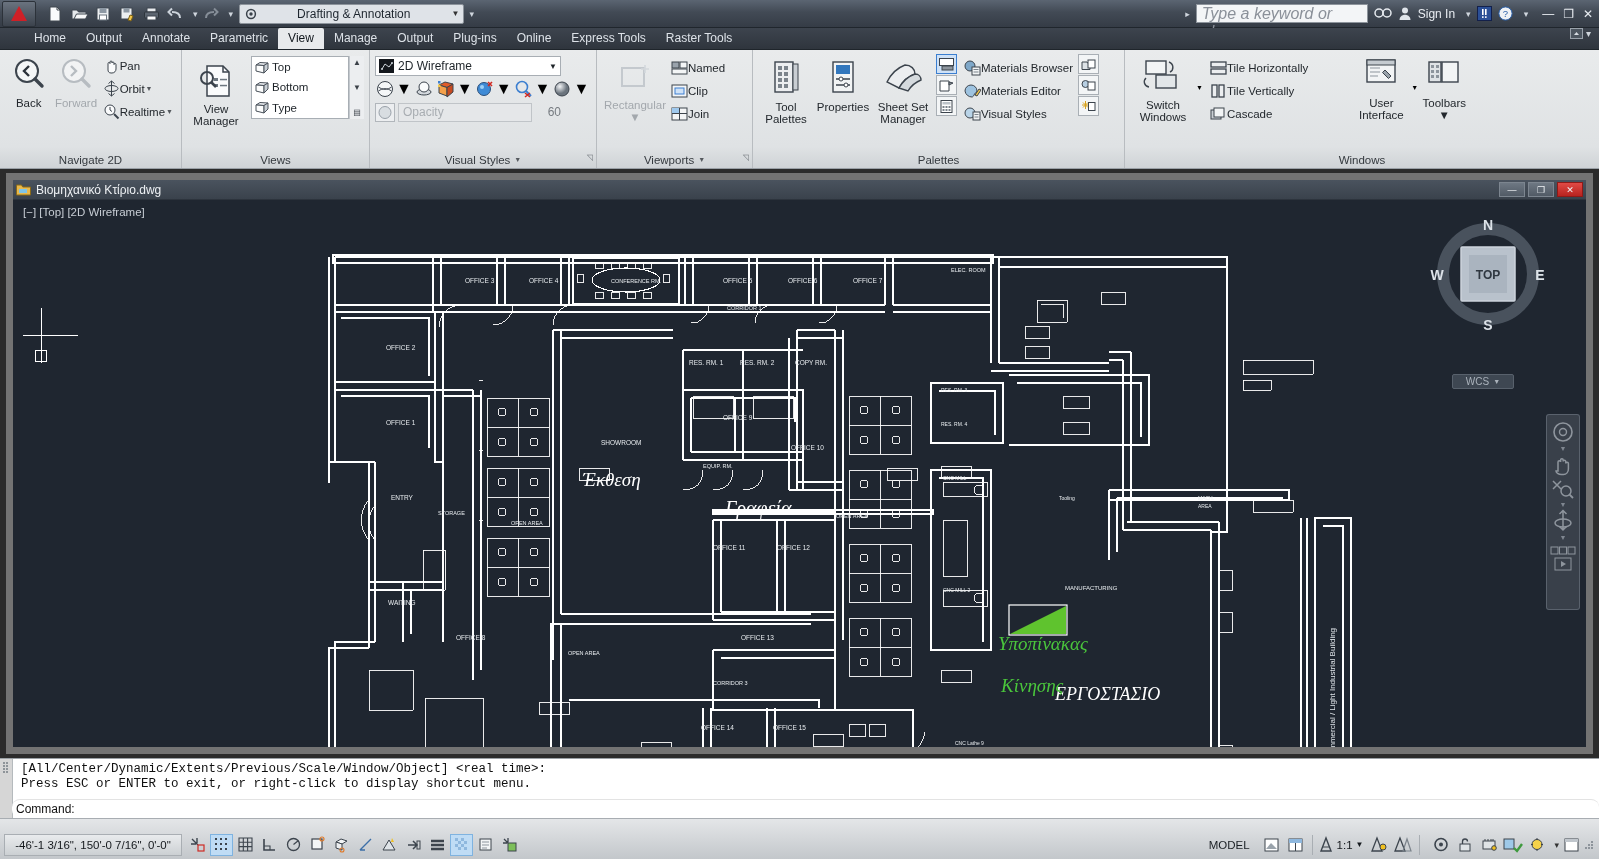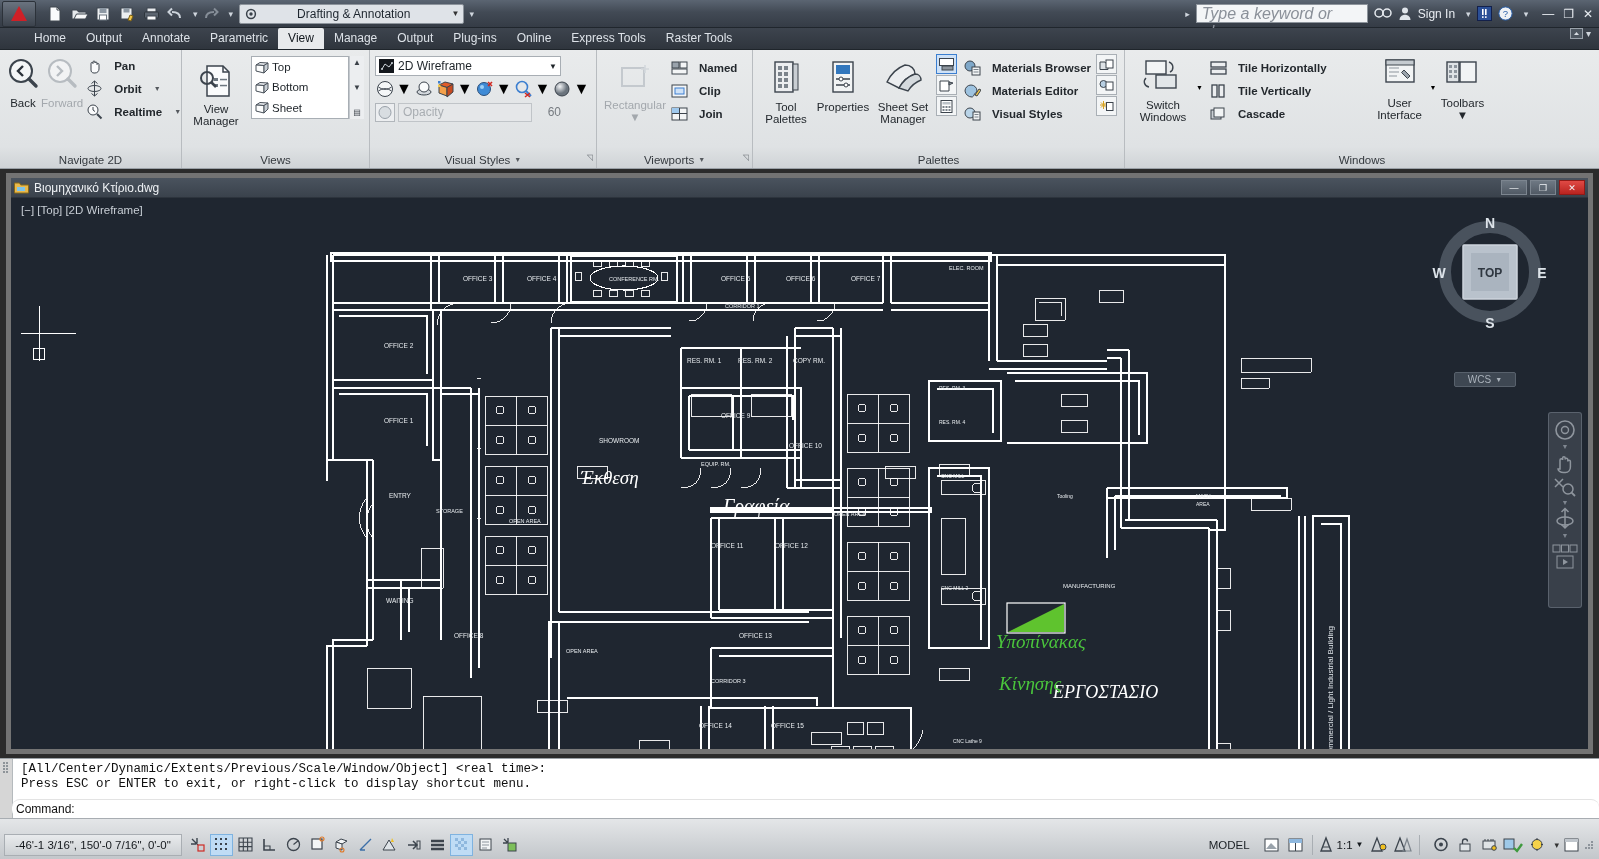--- a/index.html
+++ b/index.html
@@ -98,22 +98,22 @@
     position: absolute; right: 3px; bottom: 2px; font-size: 8px; color: #6c7177;
   }
   .big-btn {
     display: flex; flex-direction: column; align-items: center;
     width: 54px; padding-top: 2px; font-size: 11.5px; color: #23282d;
     text-align: center; line-height: 12.5px;
   }
   .big-btn.dis { color: #a3a8ad; }
   .big-btn .ico { margin-bottom: 2px; }
   .small-row {
-    display: flex; align-items: center; gap: 11px; height: 23px;
-    font-size: 11.5px; color: #23282d; padding: 0 3px; font-weight: bold;
+    display: flex; align-items: center; gap: 0; height: 23px;
+    font-size: 11.5px; color: #23282d; padding: 0 3px;
   }
   .small-col { display: flex; flex-direction: column; justify-content: flex-start; }
   .small-row .dd { font-size: 7px; color: #55595e; margin-left: 1px; }
 
   .views-list {
     border: 1px solid #a8aeb4; background: #fff; width: 98px; height: 63px;
     display: flex; flex-direction: column; font-size: 11.5px; color: #1d2328;
   }
   .views-list .vitem { display: flex; align-items: center; gap: 3px; height: 21px; padding-left: 3px; }
   .views-sb {
@@ -146,21 +146,21 @@
   }
   .pal-sq.sel { border: 1px solid #3c7fd0; background: #cfe2f7; }
 
   
   #workspace {
     position: absolute; left: 0; top: 169px; width: 1599px; height: 589px;
     background: #2b2b2b; padding: 4px 6px;
   }
   #dwg-window {
     width: 100%; height: 100%; background: #1f2630;
-    border: 5px solid #737373; position: relative;
+    border: 7px solid #737373; position: relative;
   }
   #dwg-titlebar {
     height: 20px; background: linear-gradient(180deg,#4a535e,#3a424c);
     display: flex; align-items: center; padding: 0 3px;
     border-bottom: 1px solid #2d343d;
   }
   #dwg-title-label { color: #eef1f4; font-size: 12px; margin-left: 5px; }
   .dwg-winbtns { margin-left: auto; display: flex; gap: 3px; }
   .dwg-winbtn {
     width: 26px; height: 15px; border: 1px solid #7c858f;
@@ -448,21 +448,21 @@
               <path d="M9 4.5L13 2v6l-4 4z" fill="#c9cfd5" stroke="#4a525b"></path>
             </svg>
             <span>Bottom</span>
           </div>
           <div class="vitem">
             <svg width="14" height="13" viewBox="0 0 14 13">
               <path d="M1 4l4-2.5L13 2 9 4.5z" fill="#e8ebee" stroke="#4a525b"></path>
               <path d="M1 4v6l8 2V4.5z" fill="#fbfcfc" stroke="#4a525b"></path>
               <path d="M9 4.5L13 2v6l-4 4z" fill="#c9cfd5" stroke="#4a525b"></path>
             </svg>
-            <span>Sheet</span>
+            <span>Type</span>
           </div>
         </div>
         <div class="views-sb">
           <span>▲</span>
           <span>▼</span>
           <span>▤</span>
         </div>
       </div>
     </div>
     <div class="panel-title">Views</div>

